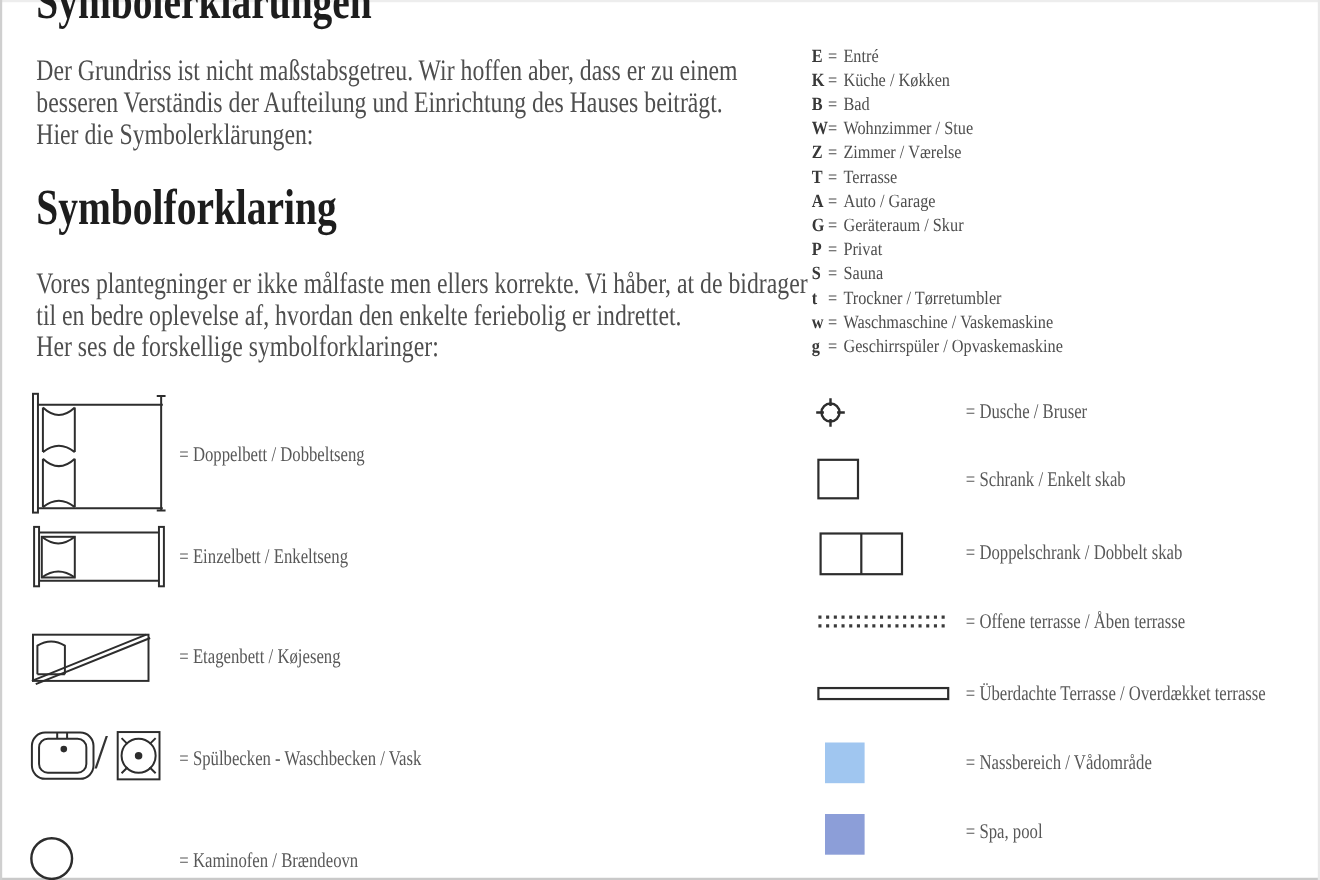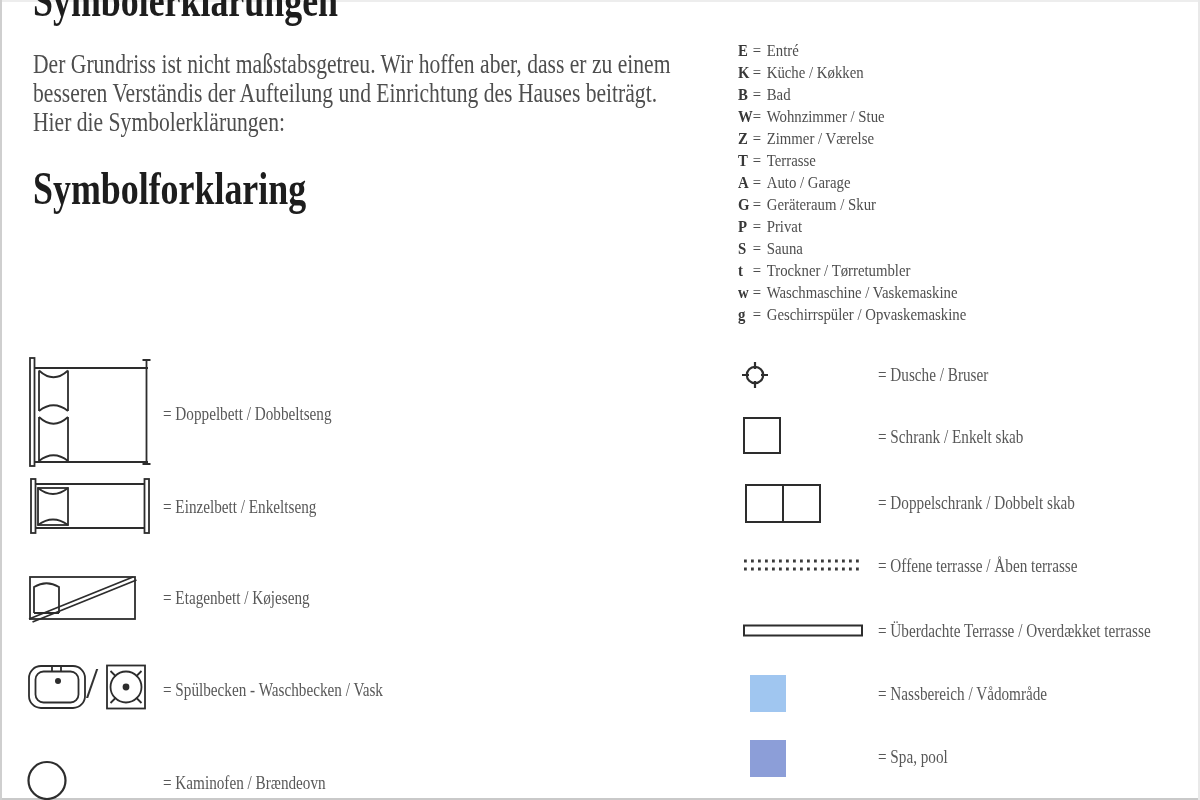--- a/index.html
+++ b/index.html
@@ -53,20 +53,25 @@
   <div class="abs h1">Symbolerklärungen</div>
 
   <div class="abs para" style="top:50px;">
     <div class="pline">Der Grundriss ist nicht maßstabsgetreu. Wir hoffen aber, dass er zu einem</div>
     <div class="pline">besseren Verständis der Aufteilung und Einrichtung des Hauses beiträgt.</div>
     <div class="pline">Hier die Symbolerklärungen:</div>
   </div>
 
   <div class="abs h2">Symbolforklaring</div>
 
+  <div class="abs para" style="top:243px;">
+    <div class="pline">Vores plantegninger er ikke målfaste men ellers korrekte. Vi håber, at de bidrager</div>
+    <div class="pline">til en bedre oplevelse af, hvordan den enkelte feriebolig er indrettet.</div>
+    <div class="pline">Her ses de forskellige symbolforklaringer:</div>
+  </div>
 
   <div class="abs codes">
     <div class="code-row">
         <span class="code-letter">E</span>
         <span class="code-eq">=</span>
         <span class="code-desc">Entré</span>
       </div>
     <div class="code-row">
         <span class="code-letter">K</span>
         <span class="code-eq">=</span>

